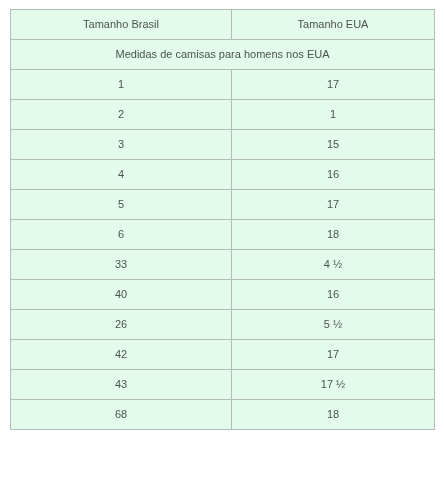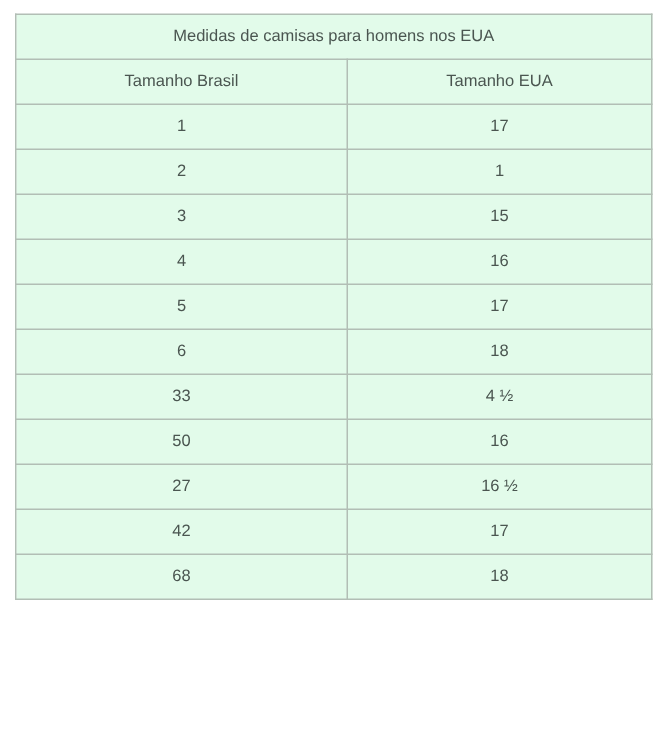--- a/index.html
+++ b/index.html
@@ -59,25 +59,25 @@
 <body>
 
 <div id="size-table-wrapper">
   <table class="size-table">
     <colgroup>
       <col class="col-brasil">
       <col class="col-eua">
     </colgroup>
     <tbody>
       <tr>
-        <td class="caption-cell" colspan="2">Medidas de camisas para homens nos EUA</td>
+        <td class="col-head">Tamanho Brasil</td>
+        <td class="col-head">Tamanho EUA</td>
       </tr>
       <tr>
-        <td class="col-head">Tamanho Brasil</td>
-        <td class="col-head">Tamanho EUA</td>
+        <td class="caption-cell" colspan="2">Medidas de camisas para homens nos EUA</td>
       </tr>
       <tr>
         <td>1</td>
         <td>17</td>
       </tr>
       <tr>
         <td>2</td>
         <td>1</td>
       </tr>
       <tr>
@@ -94,30 +94,34 @@
       </tr>
       <tr>
         <td>6</td>
         <td>18</td>
       </tr>
       <tr>
         <td>33</td>
         <td>4 ½</td>
       </tr>
       <tr>
-        <td>50</td>
+        <td>40</td>
         <td>16</td>
       </tr>
       <tr>
-        <td>27</td>
-        <td>16 ½</td>
+        <td>26</td>
+        <td>5 ½</td>
       </tr>
       <tr>
         <td>42</td>
         <td>17</td>
+      </tr>
+      <tr>
+        <td>43</td>
+        <td>17 ½</td>
       </tr>
       <tr>
         <td>68</td>
         <td>18</td>
       </tr>
     </tbody>
   </table>
 </div>
 
 </body></html>

